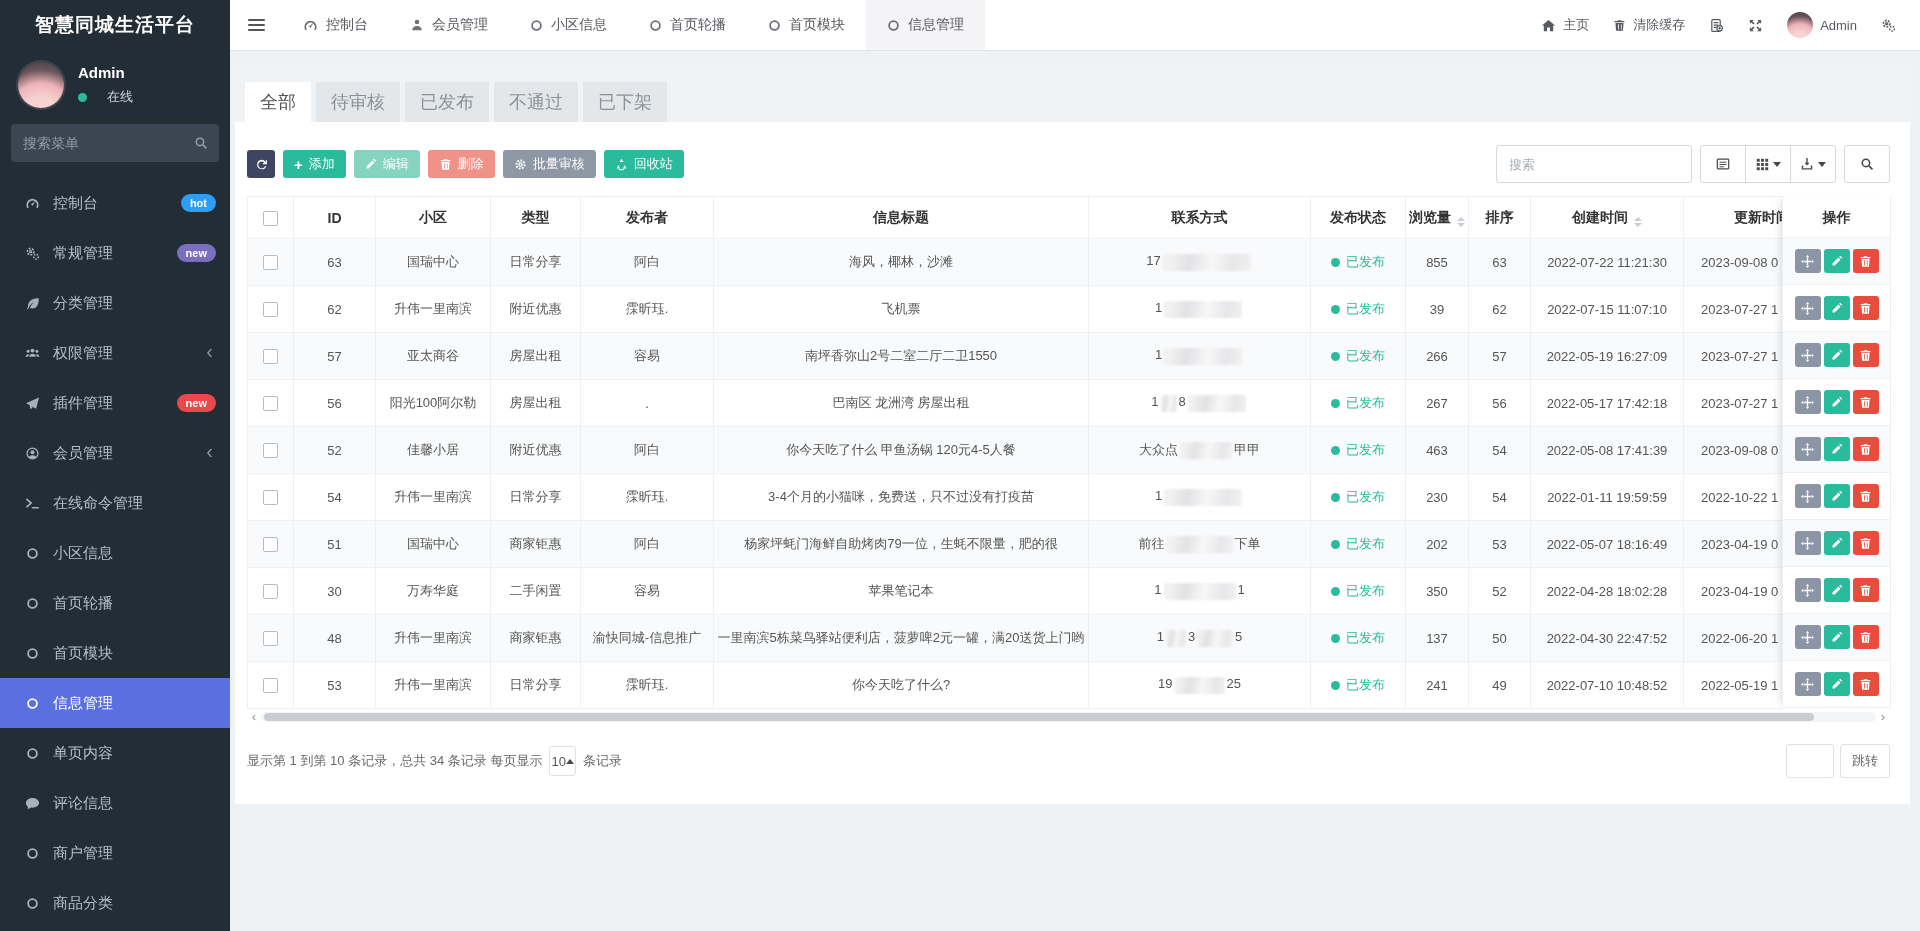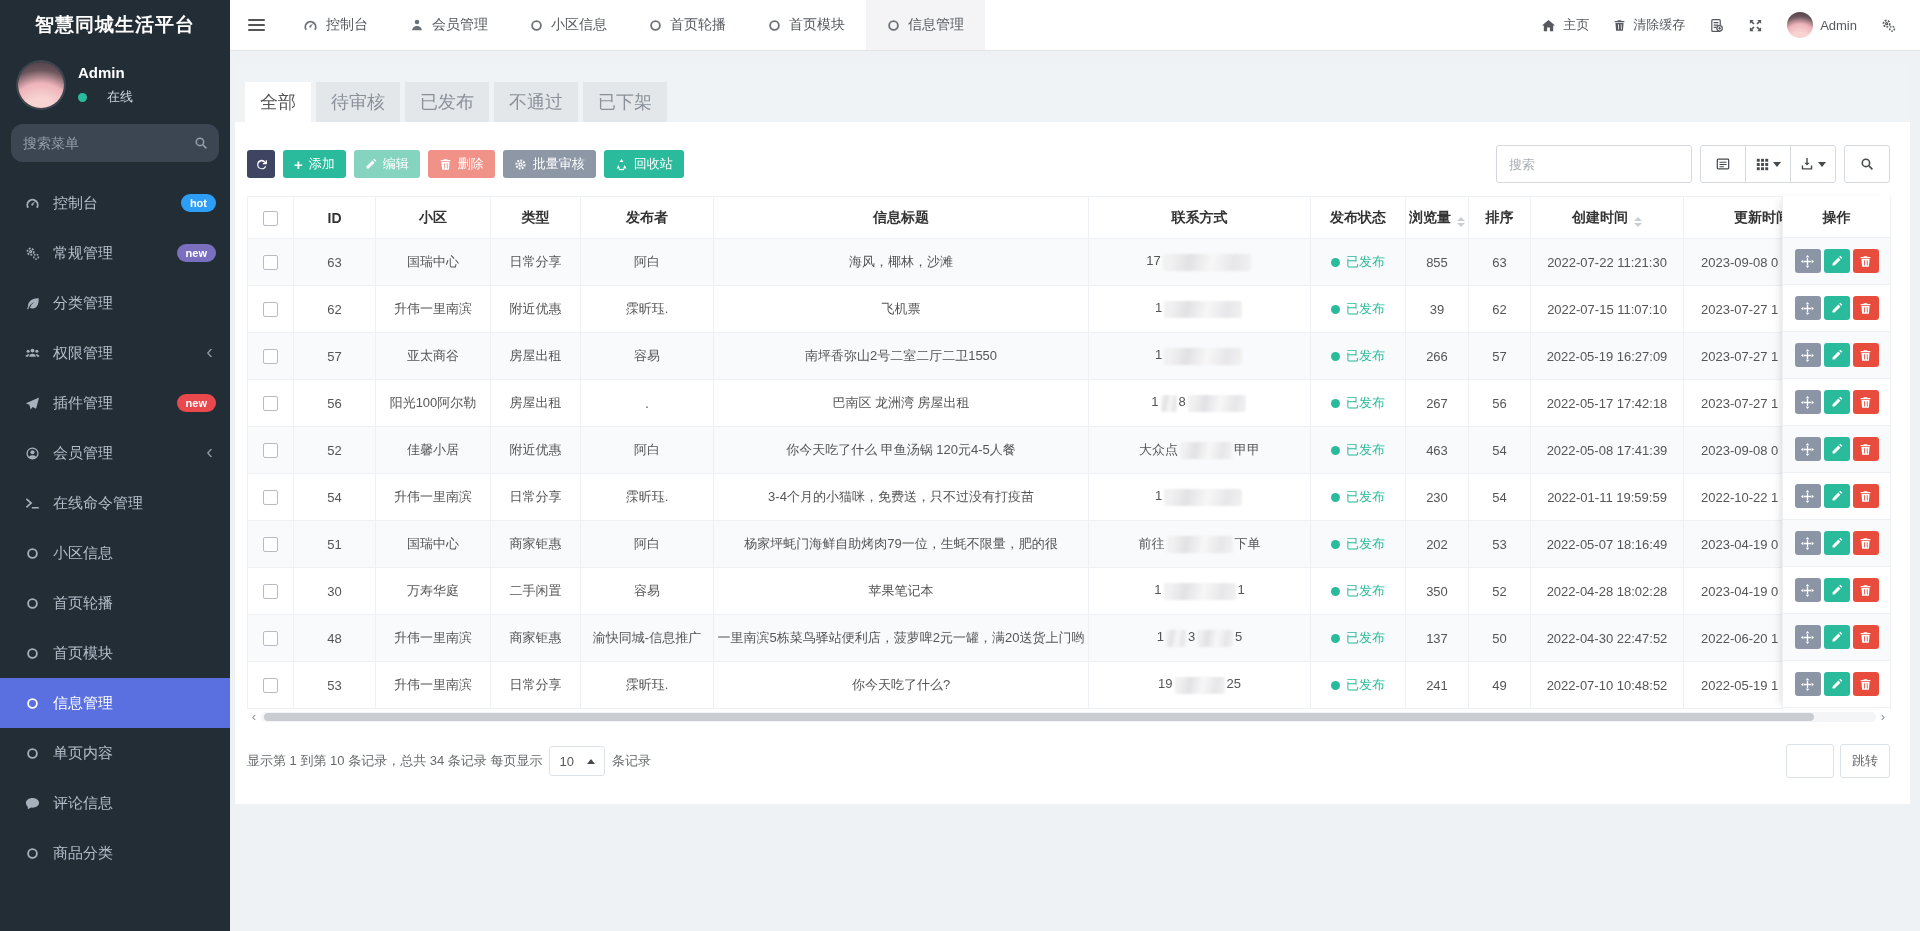--- a/index.html
+++ b/index.html
@@ -13,21 +13,21 @@
   .sidebar{position:fixed;left:0;top:0;bottom:0;width:230px;background:#232d36;z-index:20}
   .logo{height:50px;line-height:50px;text-align:center;color:#fff;font-size:19px;font-weight:bold;letter-spacing:1px;cursor:pointer}
   .user-panel{display:flex;align-items:center;padding:12px 18px 8px}
   .avatar-lg{width:46px;height:46px;border-radius:50%;margin-right:14px;flex:none;
     background:radial-gradient(circle at 50% 115%, #f7d3d1 30%, #eeb3ba 55%, #6b555c 78%, #463a42 100%);
     box-shadow:0 0 0 2px rgba(255,255,255,.12)}
   .up-name{color:#fff;font-weight:bold;font-size:15px;margin-bottom:7px}
   .up-status{color:#cdd5dc;font-size:13px;display:flex;align-items:center;gap:20px}
   .dot-online{width:9px;height:9px;background:#2abb9c;border-radius:50%;display:inline-block}
   .menu-search{margin:8px 11px 16px;position:relative}
-  .menu-search input{width:100%;height:38px;background:#3b4652;border:none;border-radius:12px;color:#cdd5dc;padding:0 34px 0 12px;font-size:14px}
+  .menu-search input{width:100%;height:38px;background:#3b4652;border:none;border-radius:4px;color:#cdd5dc;padding:0 34px 0 12px;font-size:14px}
   .menu-search input::placeholder{color:#939ea9}
   .ms-icon{position:absolute;right:11px;top:12px;color:#939ea9}
   .menu-item{height:50px;display:flex;align-items:center;padding:0 16px 0 22px;color:#b4bfca;font-size:15px;position:relative;cursor:pointer}
   .mi-icon{width:20px;margin-right:11px;display:flex;justify-content:center;color:#a6b1bc}
   .menu-item.active{background:#5a6fe0;color:#fff}
   .menu-item.active .mi-icon{color:#fff}
   .mi-badge{position:absolute;right:14px;font-size:11px;font-weight:bold;color:#fff;padding:2px 9px;border-radius:10px;line-height:14px}
   .mi-chevron{position:absolute;right:17px;font-size:20px;color:#8b96a1;line-height:1;top:13px}
 
   
@@ -104,21 +104,21 @@
   .act-del{background:#e84c3d}
 
   
   .hscroll{width:1643px;display:flex;align-items:center;height:14px;margin-top:1px;color:#8b9197}
   .hs-arrow{font-size:13px;width:14px;text-align:center;line-height:12px;cursor:pointer}
   .hs-track{flex:1;height:10px;background:#f4f5f6;border-radius:5px;position:relative;cursor:pointer}
   .hs-thumb{position:absolute;left:3px;top:1px;height:8px;width:96%;background:#c9cdd2;border-radius:4px}
 
   
   .table-footer{width:1643px;display:flex;align-items:center;padding:20px 0 4px;color:#676a6c;font-size:13px}
-  .pp-select{display:inline-flex;align-items:center;gap:13px;border:1px solid #dde2e6;border-radius:3px;height:30px;padding:0 9px;margin:0 7px;color:#555;cursor:pointer;background:#fff}
+  .pp-select{display:inline-flex;align-items:center;gap:0;border:1px solid #dde2e6;border-radius:3px;height:30px;padding:0 1px;margin:0 7px;color:#555;cursor:pointer;background:#fff}
   .pager{margin-left:auto;display:flex;align-items:center}
   .pg{display:flex}
   .pg button{min-width:34px;height:34px;border:1px solid #dde2e6;background:#fff;color:#555;font-size:13px;margin-left:-1px;padding:0 11px}
   .pg button:first-child{margin-left:0;border-radius:3px 0 0 3px}
   .pg button:last-child{border-radius:0 3px 3px 0}
   .pg .prev{color:#a9adb2}
   .pg button.active{background:#3e4462;border-color:#3e4462;color:#fff}
   .jump-input{width:48px;height:34px;border:1px solid #dde2e6;border-radius:3px;margin-left:12px;padding:0 6px;font-size:13px}
   .jump-btn{height:34px;border:1px solid #dde2e6;background:#fff;border-radius:3px;margin-left:6px;padding:0 11px;color:#666;font-size:13px}
 </style>
@@ -298,20 +298,29 @@
       <div class="menu-item">
         <span class="mi-icon">
           <svg viewBox="0 0 16 16" width="15" height="15">
             <path fill="currentColor" d="M8 2c3.9 0 7 2.3 7 5.2s-3.1 5.2-7 5.2c-.5 0-1 0-1.4-.1L3 14v-2.6C1.8 10.4 1 9 1 7.2 1 4.3 4.1 2 8 2z"></path>
           </svg>
         </span>
         <span class="mi-label">评论信息</span>
 
       </div>
 
+      <div class="menu-item">
+        <span class="mi-icon">
+          <svg viewBox="0 0 16 16" width="13" height="13">
+            <circle cx="8" cy="8" r="5.4" fill="none" stroke="currentColor" stroke-width="2.2"></circle>
+          </svg>
+        </span>
+        <span class="mi-label">商户管理</span>
+
+      </div>
 
       <div class="menu-item">
         <span class="mi-icon">
           <svg viewBox="0 0 16 16" width="13" height="13">
             <circle cx="8" cy="8" r="5.4" fill="none" stroke="currentColor" stroke-width="2.2"></circle>
           </svg>
         </span>
         <span class="mi-label">商品分类</span>
 
       </div>

